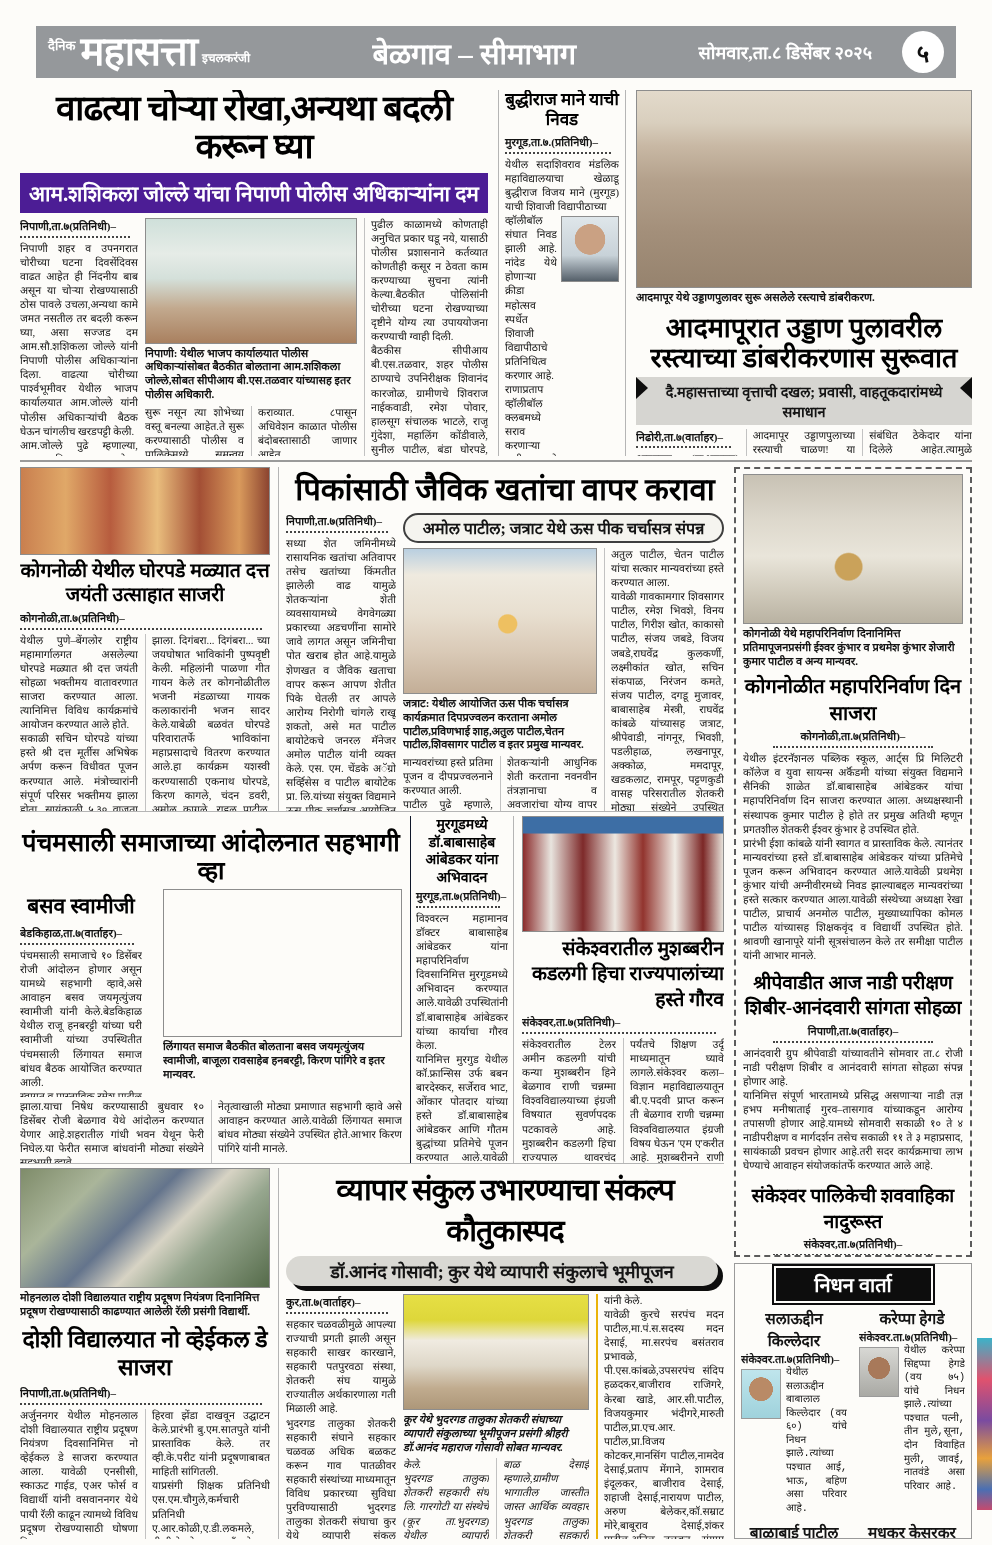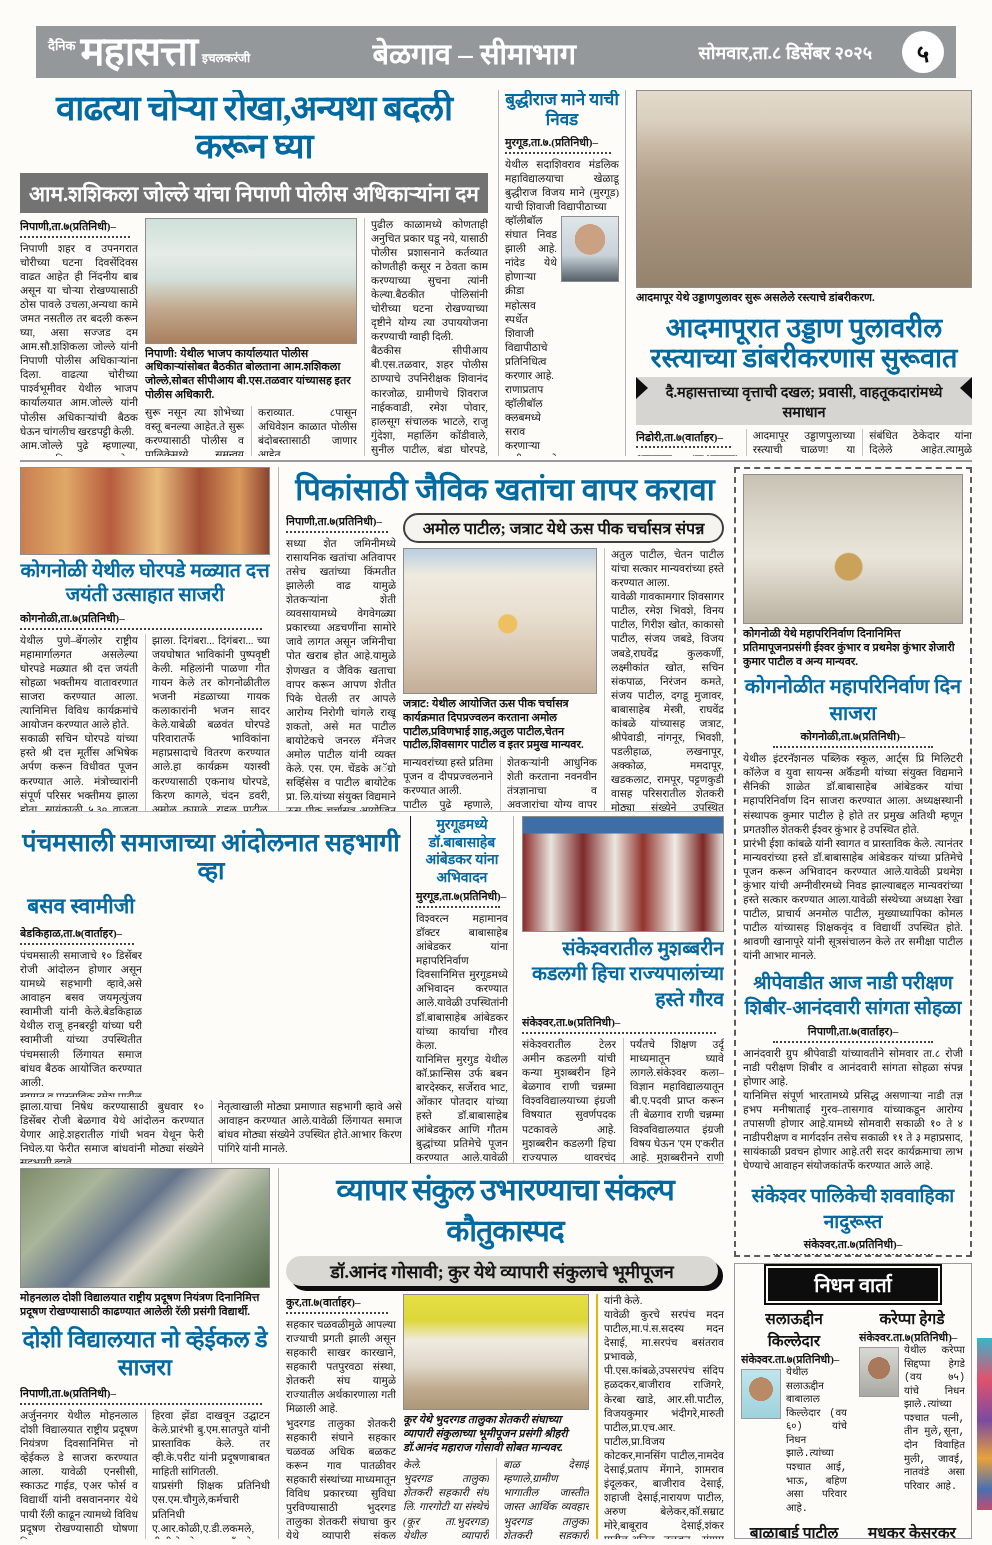--- a/index.html
+++ b/index.html
@@ -38,25 +38,25 @@
   .news { font-size:10.6px; line-height:1.33; text-align:justify; white-space:pre-line; overflow:hidden; }
   .byline { font-size:11px; font-weight:bold; }
   .byline.center { text-align:center; }
   .dots { border-bottom:2px dotted #444; height:3px; margin:2px 8px 4px 0; }
   .dots.center { margin:2px 30px 4px 30px; }
   .caption { font-size:11px; font-weight:bold; line-height:1.25; margin:3px 0 4px; }
   .photo { border:1px solid #8d8d8d; width:100%; flex:none; }
   .two-col { display:flex; gap:7px; flex:1; overflow:hidden; }
   .two-col > .news { flex:1; }
   .two-col > .news + .news { border-left:1px solid #c2c2c2; padding-left:6px; }
-  h1,h2,h3 { font-weight:900; color:#0369a1; }
+  h1,h2,h3 { font-weight:900; color:#000000; }
   
   .lead { width:468px; flex:none; display:flex; flex-direction:column; overflow:hidden; }
   .lead-h { font-size:35px; line-height:1.08; text-align:center; letter-spacing:-1px; margin-bottom:7px; }
-  .black-bar { background:#737373; color:#fff; text-align:center; font-size:21px; font-weight:bold; padding:6px 2px; margin-bottom:5px; }
+  .black-bar { background:#4c1d95; color:#fff; text-align:center; font-size:21px; font-weight:bold; padding:6px 2px; margin-bottom:5px; }
   .lead-grid { flex:1; display:flex; gap:7px; overflow:hidden; }
   .lead-col1 { width:118px; flex:none; }
   .lead-mid { flex:1; display:flex; flex-direction:column; overflow:hidden; }
   .photo-meeting { height:126px;
     background: linear-gradient(180deg,#cfe0da 0%,#e6ece7 28%,#d4e0da 48%,#c2a98e 72%,#a9805f 100%); }
   .lead-col4 { width:124px; flex:none; border-left:1px solid #c2c2c2; padding-left:6px; }
   
   .buddhiraj { width:128px; flex:none; border-left:1px solid #b5b5b5; border-right:1px solid #b5b5b5; padding:0 6px; overflow:hidden; }
   .bud-h { font-size:17px; text-align:center; line-height:1.2; margin-bottom:3px; }
   .portrait { width:58px; height:66px; float:right; margin:2px 0 2px 4px; border:1px solid #8d8d8d;
@@ -131,21 +131,21 @@
   .vy-right { width:128px; flex:none; border-left:2px solid #eab308; padding-left:6px; overflow:hidden; }
   
   .dashed-box { border:2px dashed #5c5c5c; padding:5px 7px; display:flex; flex-direction:column; height:790px; overflow:hidden; }
   .photo-mahapari { height:150px;
     background: radial-gradient(circle at 48% 62%, #caa25a 0 9%, rgba(0,0,0,0) 10%),
                 linear-gradient(180deg,#c8c2b4 0%,#ddd8cc 30%,#e9e5da 55%,#cfc9ba 80%,#b9b2a2 100%); }
   .mp-h { font-size:20px; text-align:center; margin:3px 0 2px; }
   .sp-h { font-size:19px; line-height:1.3; text-align:center; margin:8px 0 2px; }
   .sv-h { font-size:19px; text-align:center; margin:8px 0 2px; }
   .nidhan { flex:1; margin-top:6px; border:1px solid #9a9a9a; padding:4px 6px; overflow:hidden; }
-  .nidhan-title { background:#0d0d0d; color:#fff; width:170px; margin:0 auto 6px; text-align:center;
+  .nidhan-title { background:#0d0d0d; color:#fff; width:155px; margin:0 auto 6px; text-align:center;
     font-size:20px; font-weight:bold; padding:3px 0; outline:2px solid #0d0d0d; outline-offset:2px; }
   .obit-grid { display:grid; grid-template-columns:1fr 1fr; column-gap:12px; row-gap:6px; }
   .obit-name { font-size:15.5px; font-weight:900; text-align:center; }
   .obit { overflow:hidden; }
   .obit-photo { width:40px; height:50px; float:left; margin:3px 5px 0 0; border:1px solid #9a9a9a; }
   .op1 { background: radial-gradient(circle at 50% 40%, #b98a66 0 34%, rgba(0,0,0,0) 35%), linear-gradient(#bfe5ec,#9fd2dc); }
   .op2 { background: radial-gradient(circle at 50% 42%, #a8795a 0 32%, rgba(0,0,0,0) 33%), linear-gradient(#d8d8d4,#a9a9a4); }
   .obit .news { font-size:10.2px;font-family:Liberation Mono, monospace; }
   
   .edge-strip { position:absolute; right:0; top:1338px; width:15px; height:172px;
@@ -275,20 +275,24 @@
           <article class="pancha">
             <h1 class="pancha-h">पंचमसाली समाजाच्या आंदोलनात सहभागी व्हा</h1>
             <div class="pancha-top">
               <div class="pancha-left">
                 <h3 class="speaker-h">बसव स्वामीजी</h3>
                 <div class="byline">बेडकिहाळ,ता.७(वार्ताहर)–</div>
                 <div class="dots"></div>
                 <p class="news">पंचमसाली समाजाचे १० डिसेंबर रोजी आंदोलन होणार असून यामध्ये सहभागी व्हावे,असे आवाहन बसव जयमृत्युंजय स्वामीजी यांनी केले.बेडकिहाळ येथील राजू हनबरट्टी यांच्या घरी स्वामीजी यांच्या उपस्थितीत पंचमसाली लिंगायत समाज बांधव बैठक आयोजित करण्यात आली.
 स्वागत व प्रास्ताविक रमेश पाटील यांनी केले.पुढे बोलताना स्वामीजी म्हणाले, बेळगाव येथील अधिवेशनामध्ये पंचमसाली समाजाला २ अ आरक्षणाच्या मागणीसाठी निवेदन देण्यात आले होते.पण समाजाला अद्याप न्याय मिळाला नाही.</p>
               </div>
+              <div class="pancha-photo-wrap">
+                <div class="photo photo-sabha"></div>
+                <div class="caption">लिंगायत समाज बैठकीत बोलताना बसव जयमृत्युंजय स्वामीजी, बाजूला रावसाहेब हनबरट्टी, किरण पांगिरे व इतर मान्यवर.</div>
+              </div>
             </div>
             <div class="pancha-bottom">
               <p class="news">झाला.याचा निषेध करण्यासाठी बुधवार १० डिसेंबर रोजी बेळगाव येथे आंदोलन करण्यात येणार आहे.शहरातील गांधी भवन येथून फेरी निघेल.या फेरीत समाज बांधवांनी मोठ्या संख्येने सहभागी व्हावे.</p>
               <p class="news">नेतृत्वाखाली मोठ्या प्रमाणात सहभागी व्हावे असे आवाहन करण्यात आले.यावेळी लिंगायत समाज बांधव मोठ्या संख्येने उपस्थित होते.आभार किरण पांगिरे यांनी मानले.</p>
             </div>
           </article>
 
           <article class="murgud">
             <h3 class="murgud-h">मुरगूडमध्ये डॉ.बाबासाहेब आंबेडकर यांना अभिवादन</h3>
             <div class="byline">मुरगूड,ता.७(प्रतिनिधी)–</div>

